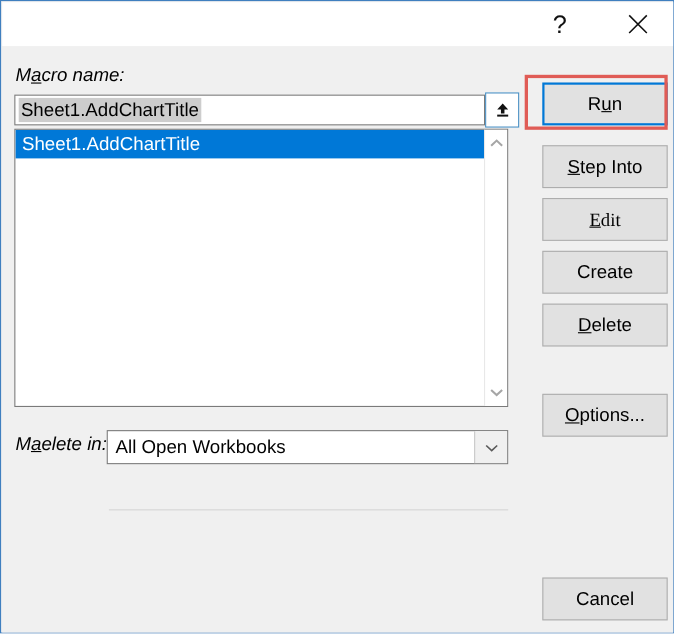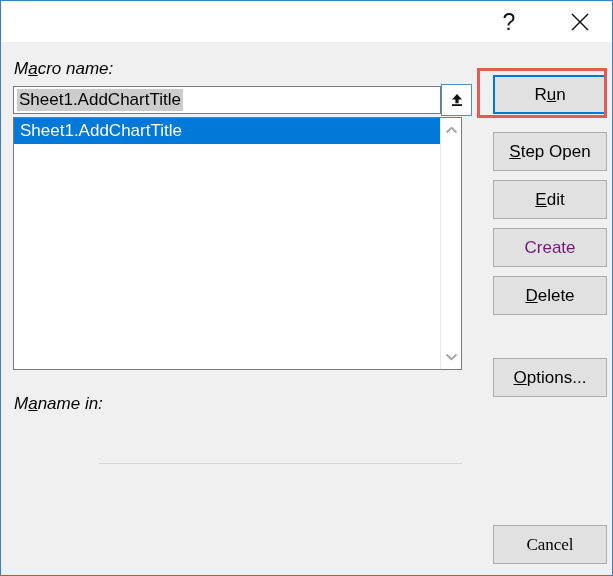--- a/index.html
+++ b/index.html
@@ -245,32 +245,32 @@
     font-family: "Liberation Sans", sans-serif;
     font-size: 17px;
     color: #000000;
     display: flex;
     align-items: center;
     justify-content: center;
     cursor: default;
     padding: 0;
   }
   .btn u { text-decoration: underline; text-underline-offset: 1px; }
-  .btn.disabled { color: #701a75; }
+  .btn.disabled { color: #000000; }
   .btn.focused {
     border: 2px solid #0078d7;
   }
 
   #btn-run        { top: 74px; }
   #btn-step-into  { top: 131px; }
-  #btn-edit       { top: 179px; }
+  #btn-edit       { top: 179px; font-family: Liberation Serif, serif; }
   #btn-create     { top: 227px; }
   #btn-delete     { top: 275px; }
   #btn-options    { top: 323px; margin-top: 34px; }
-  #btn-cancel     { top: 524px; font-family: Liberation Serif, serif; }
+  #btn-cancel     { top: 524px; }
 
   
   .highlight-box {
     position: absolute;
     left: 476px;
     top: 67px;
     width: 130px;
     height: 50px;
     box-sizing: border-box;
     border: 3px solid #e05c56;
@@ -334,32 +334,42 @@
         <span>
           <svg width="13" height="9" viewBox="0 0 13 9">
             <polyline points="1.5,2.5 6.5,7.2 11.5,2.5" fill="none" stroke="#a6a6a6" stroke-width="1.9"></polyline>
           </svg>
         </span>
       </div>
     </div>
   </div>
 
   <div class="label" id="macros-in-label">
-    <span>M</span><u>a</u><span>name in:</span>
-  </div>
-
+    <span>M</span><u>a</u><span>elete in:</span>
+  </div>
+
+  <div class="combo">
+    <div class="combo-value">All Open Workbooks</div>
+    <div class="combo-arrow">
+      <span>
+        <svg width="14" height="10" viewBox="0 0 14 10">
+          <polyline points="2,3 7,7.6 12,3" fill="none" stroke="#5a5a5a" stroke-width="1.5"></polyline>
+        </svg>
+      </span>
+    </div>
+  </div>
 
   <div class="desc-rule"></div>
 
   <button class="btn focused" id="btn-run">
     <span><span>R</span><u>u</u><span>n</span></span>
   </button>
 
   <button class="btn" id="btn-step-into">
-    <span><span></span><u>S</u><span>tep Open</span></span>
+    <span><span></span><u>S</u><span>tep Into</span></span>
   </button>
 
   <button class="btn" id="btn-edit">
     <span><span></span><u>E</u><span>dit</span></span>
   </button>
 
   <button class="btn disabled" id="btn-create">
     <span><span>Create</span><u></u><span></span></span>
   </button>
 

